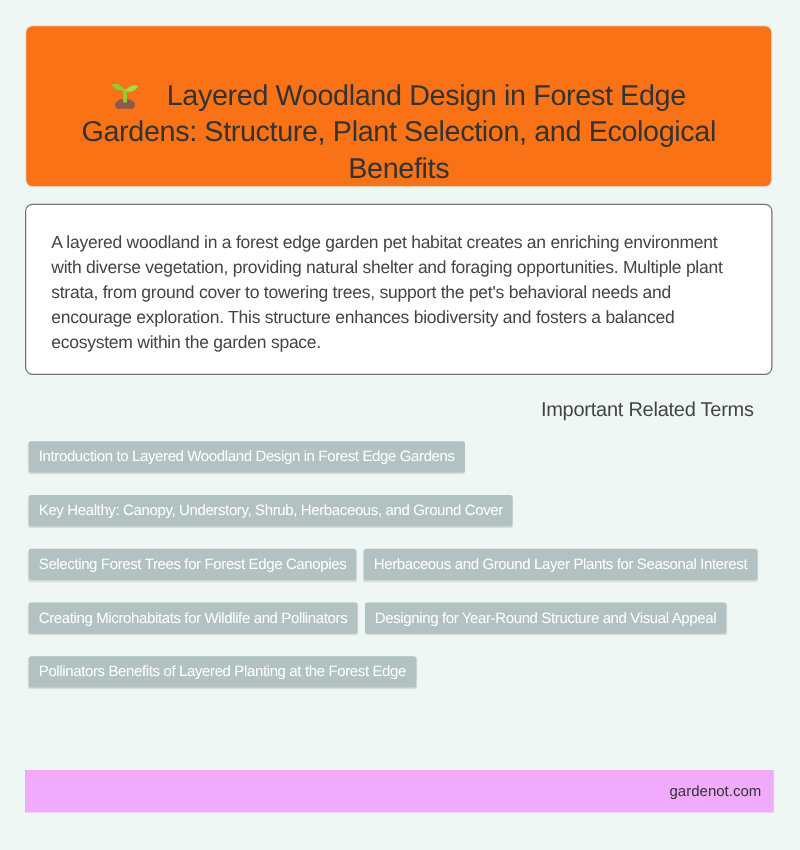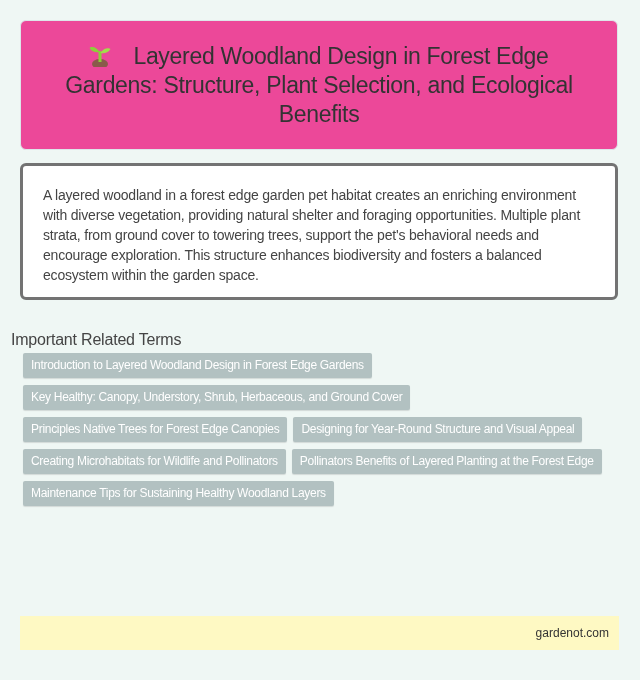--- a/index.html
+++ b/index.html
@@ -14,26 +14,26 @@
       color: #333;
       overflow: hidden;
       position: relative;
     }
     .title-card {
       position: absolute;
       left: 20px;
       top: 20px;
       width: 598px;
       height: 130px;
-      background: #ec4899;
+      background: #f97316;
       border: 1px solid #dde6ea;
       border-radius: 6px;
       box-sizing: border-box;
       display: flex;
-      align-items: center;
+      align-items: flex-end;
       justify-content: center;
       text-align: center;
       padding: 0 24px;
     }
     .title {
       margin: 0;
       font-size: 23px;
       font-weight: normal;
       line-height: 29px;
       color: #333;
@@ -46,52 +46,52 @@
       vertical-align: -3px;
       margin-right: 22px;
     }
     .summary-card {
       position: absolute;
       left: 20px;
       top: 163px;
       width: 598px;
       height: 137px;
       background: #ffffff;
-      border: 3px solid #737373;
+      border: 1px solid #737373;
       border-radius: 6px;
       box-sizing: border-box;
       padding: 19px 20px 0 20px;
     }
     .summary-text {
       margin: 0;
       font-size: 14px;
       line-height: 20px;
       color: #444;
       letter-spacing: -0.2px;
     }
     .terms-heading {
       position: absolute;
       left: 0;
       top: 320px;
       width: 603px;
-      text-align: left;
+      text-align: right;
       font-size: 16px;
       color: #444;
-      margin: 11px;
+      margin: 0;
       font-weight: normal;
       letter-spacing: -0.2px;
     }
     .terms {
       position: absolute;
       left: 23px;
       top: 353px;
       width: 600px;
       display: flex;
       flex-wrap: wrap;
-      gap: 7px 6px;
+      gap: 18px 6px;
     }
     .term {
       display: inline-block;
       height: 25px;
       line-height: 25px;
       padding: 0 8px;
       background: #b2c1c1;
       color: #ffffff;
       font-size: 12px;
       border-radius: 2px;
@@ -99,21 +99,21 @@
       white-space: nowrap;
       letter-spacing: -0.3px;
       cursor: pointer;
     }
     .footer {
       position: absolute;
       left: 20px;
       top: 616px;
       width: 599px;
       height: 34px;
-      background: #fef9c3;
+      background: #f0abfc;
       box-sizing: border-box;
       padding-right: 10px;
       display: flex;
       align-items: center;
       justify-content: flex-end;
     }
     .footer-link {
       font-size: 12px;
       color: #333;
       text-decoration: none;
@@ -133,22 +133,22 @@
 
 <div class="summary-card">
   <p class="summary-text">A layered woodland in a forest edge garden pet habitat creates an enriching environment with diverse vegetation, providing natural shelter and foraging opportunities. Multiple plant strata, from ground cover to towering trees, support the pet's behavioral needs and encourage exploration. This structure enhances biodiversity and fosters a balanced ecosystem within the garden space.</p>
 </div>
 
 <h2 class="terms-heading">Important Related Terms</h2>
 
 <div class="terms">
   <span class="term">Introduction to Layered Woodland Design in Forest Edge Gardens</span>
   <span class="term">Key Healthy: Canopy, Understory, Shrub, Herbaceous, and Ground Cover</span>
-  <span class="term">Principles Native Trees for Forest Edge Canopies</span>
+  <span class="term">Selecting Forest Trees for Forest Edge Canopies</span>
+  <span class="term">Herbaceous and Ground Layer Plants for Seasonal Interest</span>
+  <span class="term">Creating Microhabitats for Wildlife and Pollinators</span>
   <span class="term">Designing for Year-Round Structure and Visual Appeal</span>
-  <span class="term">Creating Microhabitats for Wildlife and Pollinators</span>
   <span class="term">Pollinators Benefits of Layered Planting at the Forest Edge</span>
-  <span class="term">Maintenance Tips for Sustaining Healthy Woodland Layers</span>
 </div>
 
 <div class="footer">
   <a class="footer-link">gardenot.com</a>
 </div>
 
 </body></html>

